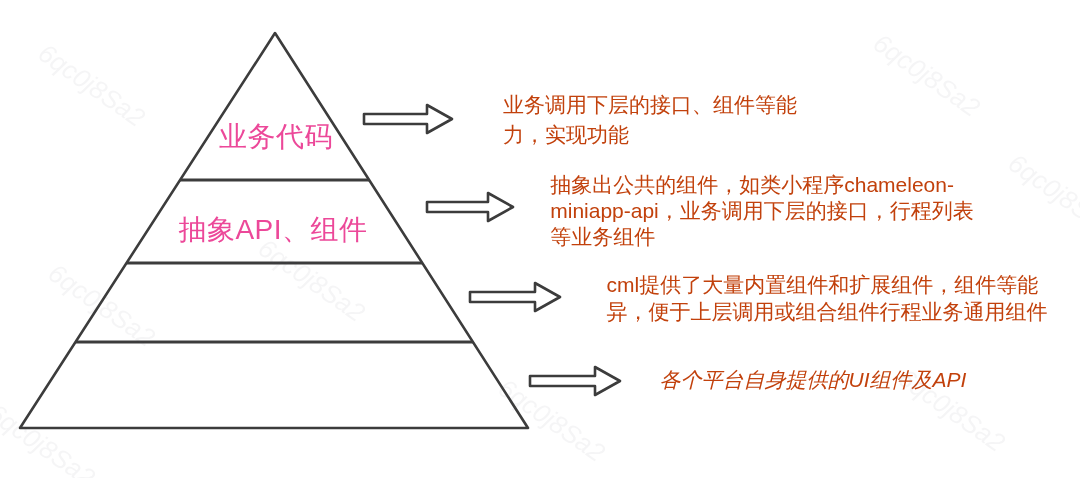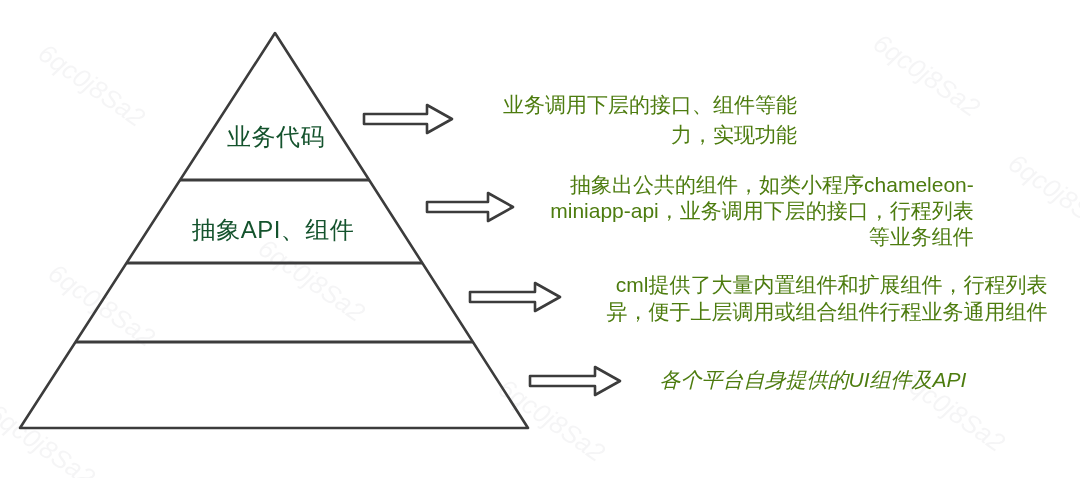--- a/index.html
+++ b/index.html
@@ -15,30 +15,30 @@
     background: #ffffff;
   }
   .diagram-svg {
     position: absolute;
     left: 0; top: 0;
     width: 1080px; height: 478px;
   }
   .layer-label {
     position: absolute;
     transform: translate(-50%, -50%);
-    font-size: 24px;
-    color: #14532d;
+    font-size: 28px;
+    color: #ec4899;
     white-space: nowrap;
     letter-spacing: 0.5px;
   }
   .desc-block {
     position: absolute;
     transform: translate(-50%, -50%);
-    text-align: right;
-    color: #4d7c0f;
+    text-align: left;
+    color: #c2410c;
     font-size: 21px;
   }
   .desc-block .line { white-space: nowrap; }
   .desc-1 .line { line-height: 30px; }
   .desc-2 .line { line-height: 26px; }
   .desc-3 .line { line-height: 27px; }
   .desc-4 .line { line-height: 26px; }
   .watermark {
     position: absolute;
     font-size: 26px;
@@ -76,21 +76,21 @@
     <div class="line">力，实现功能</div>
   </div>
 
   <div class="desc-block desc-2" style="left:762px; top:211px;">
     <div class="line">抽象出公共的组件，如类小程序chameleon-</div>
     <div class="line">miniapp-api，业务调用下层的接口，行程列表</div>
     <div class="line">等业务组件</div>
   </div>
 
   <div class="desc-block desc-3" style="left:827px; top:298px;">
-    <div class="line">cml提供了大量内置组件和扩展组件，行程列表</div>
+    <div class="line">cml提供了大量内置组件和扩展组件，组件等能</div>
     <div class="line">异，便于上层调用或组合组件行程业务通用组件</div>
   </div>
 
   <div class="desc-block desc-4" style="left:813px; top:380px;font-style:italic;">
     <div class="line">各个平台自身提供的UI组件及API</div>
   </div>
 
   <div class="watermark" style="left:30px;  top:70px;">6qc0j8Sa2</div>
   <div class="watermark" style="left:250px; top:265px;">6qc0j8Sa2</div>
   <div class="watermark" style="left:865px; top:60px;">6qc0j8Sa2</div>

